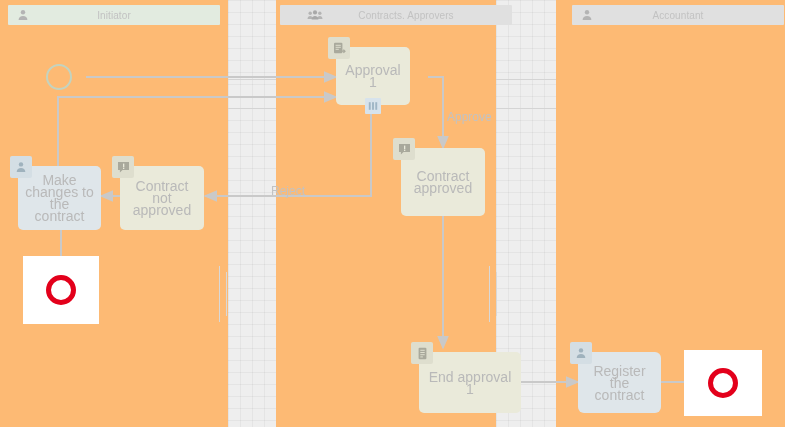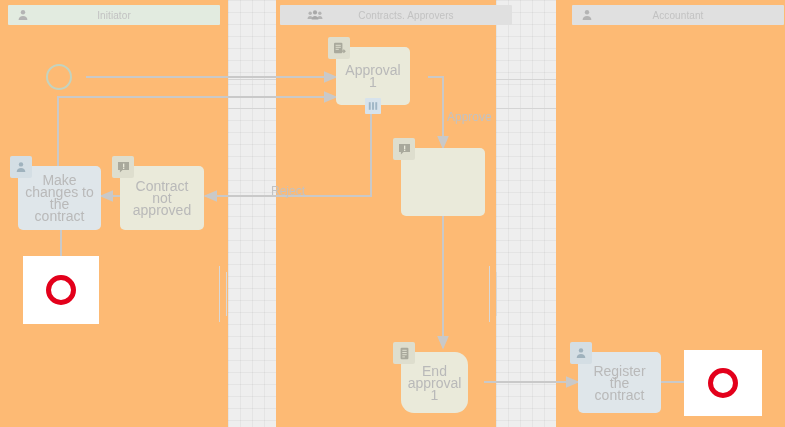--- a/index.html
+++ b/index.html
@@ -288,20 +288,21 @@
   </div>
 
   <div class="node yellow" style="left:401px; top:148px; width:84px; height:68px;">
     <span class="node-badge olive">
       <svg width="13" height="13" viewBox="0 0 13 13">
         <path d="M1 1 h11 v8 h-6.5 l-2.6 2.6 v-2.6 h-1.9 z" fill="#a9a99c"></path>
         <rect x="6" y="2.6" width="1.3" height="3.6" fill="#eaeada"></rect>
         <rect x="6" y="6.7" width="1.3" height="1.3" fill="#eaeada"></rect>
       </svg>
     </span>
+    <span>Contract approved</span>
   </div>
 
   <div class="node blue" style="left:18px; top:166px; width:83px; height:64px;">
     <span class="node-badge steel">
       <svg width="12" height="12" viewBox="0 0 12 12">
         <circle cx="6" cy="3.4" r="2.2" fill="#9fb2bd"></circle>
         <path d="M1.7 11 c0-2.5 1.9-4 4.3-4 s4.3 1.5 4.3 4 z" fill="#9fb2bd"></path>
       </svg>
     </span>
     <span>Make changes to the contract</span>
@@ -311,34 +312,34 @@
     <span class="node-badge olive">
       <svg width="13" height="13" viewBox="0 0 13 13">
         <path d="M1 1 h11 v8 h-6.5 l-2.6 2.6 v-2.6 h-1.9 z" fill="#a9a99c"></path>
         <rect x="6" y="2.6" width="1.3" height="3.6" fill="#eaeada"></rect>
         <rect x="6" y="6.7" width="1.3" height="1.3" fill="#eaeada"></rect>
       </svg>
     </span>
     <span>Contract not approved</span>
   </div>
 
-  <div class="node yellow" style="left:401px; top:352px; width:67px; height:61px;border-radius:13px;">
+  <div class="node yellow" style="left:419px; top:352px; width:102px; height:61px;">
     <span class="node-badge olive">
       <svg width="13" height="13" viewBox="0 0 13 13">
         <rect x="2.6" y="0.8" width="7.8" height="11.4" rx="1" fill="#a9a99c"></rect>
         <rect x="4.3" y="2.8" width="4.4" height="1" fill="#dedece"></rect>
         <rect x="4.3" y="5.0" width="4.4" height="1" fill="#dedece"></rect>
         <rect x="4.3" y="7.2" width="4.4" height="1" fill="#dedece"></rect>
         <rect x="4.3" y="9.4" width="2.6" height="1" fill="#dedece"></rect>
       </svg>
     </span>
     <span>End approval 1</span>
   </div>
 
-  <div class="node blue" style="left:578px; top:352px; width:83px; height:61px;">
+  <div class="node blue" style="left:578px; top:352px; width:83px; height:61px;border-radius:6px;">
     <span class="node-badge steel">
       <svg width="12" height="12" viewBox="0 0 12 12">
         <circle cx="6" cy="3.4" r="2.2" fill="#9fb2bd"></circle>
         <path d="M1.7 11 c0-2.5 1.9-4 4.3-4 s4.3 1.5 4.3 4 z" fill="#9fb2bd"></path>
       </svg>
     </span>
     <span>Register the contract</span>
   </div>
 
   <div class="end-card" style="left:23px; top:256px; width:76px; height:68px;">

